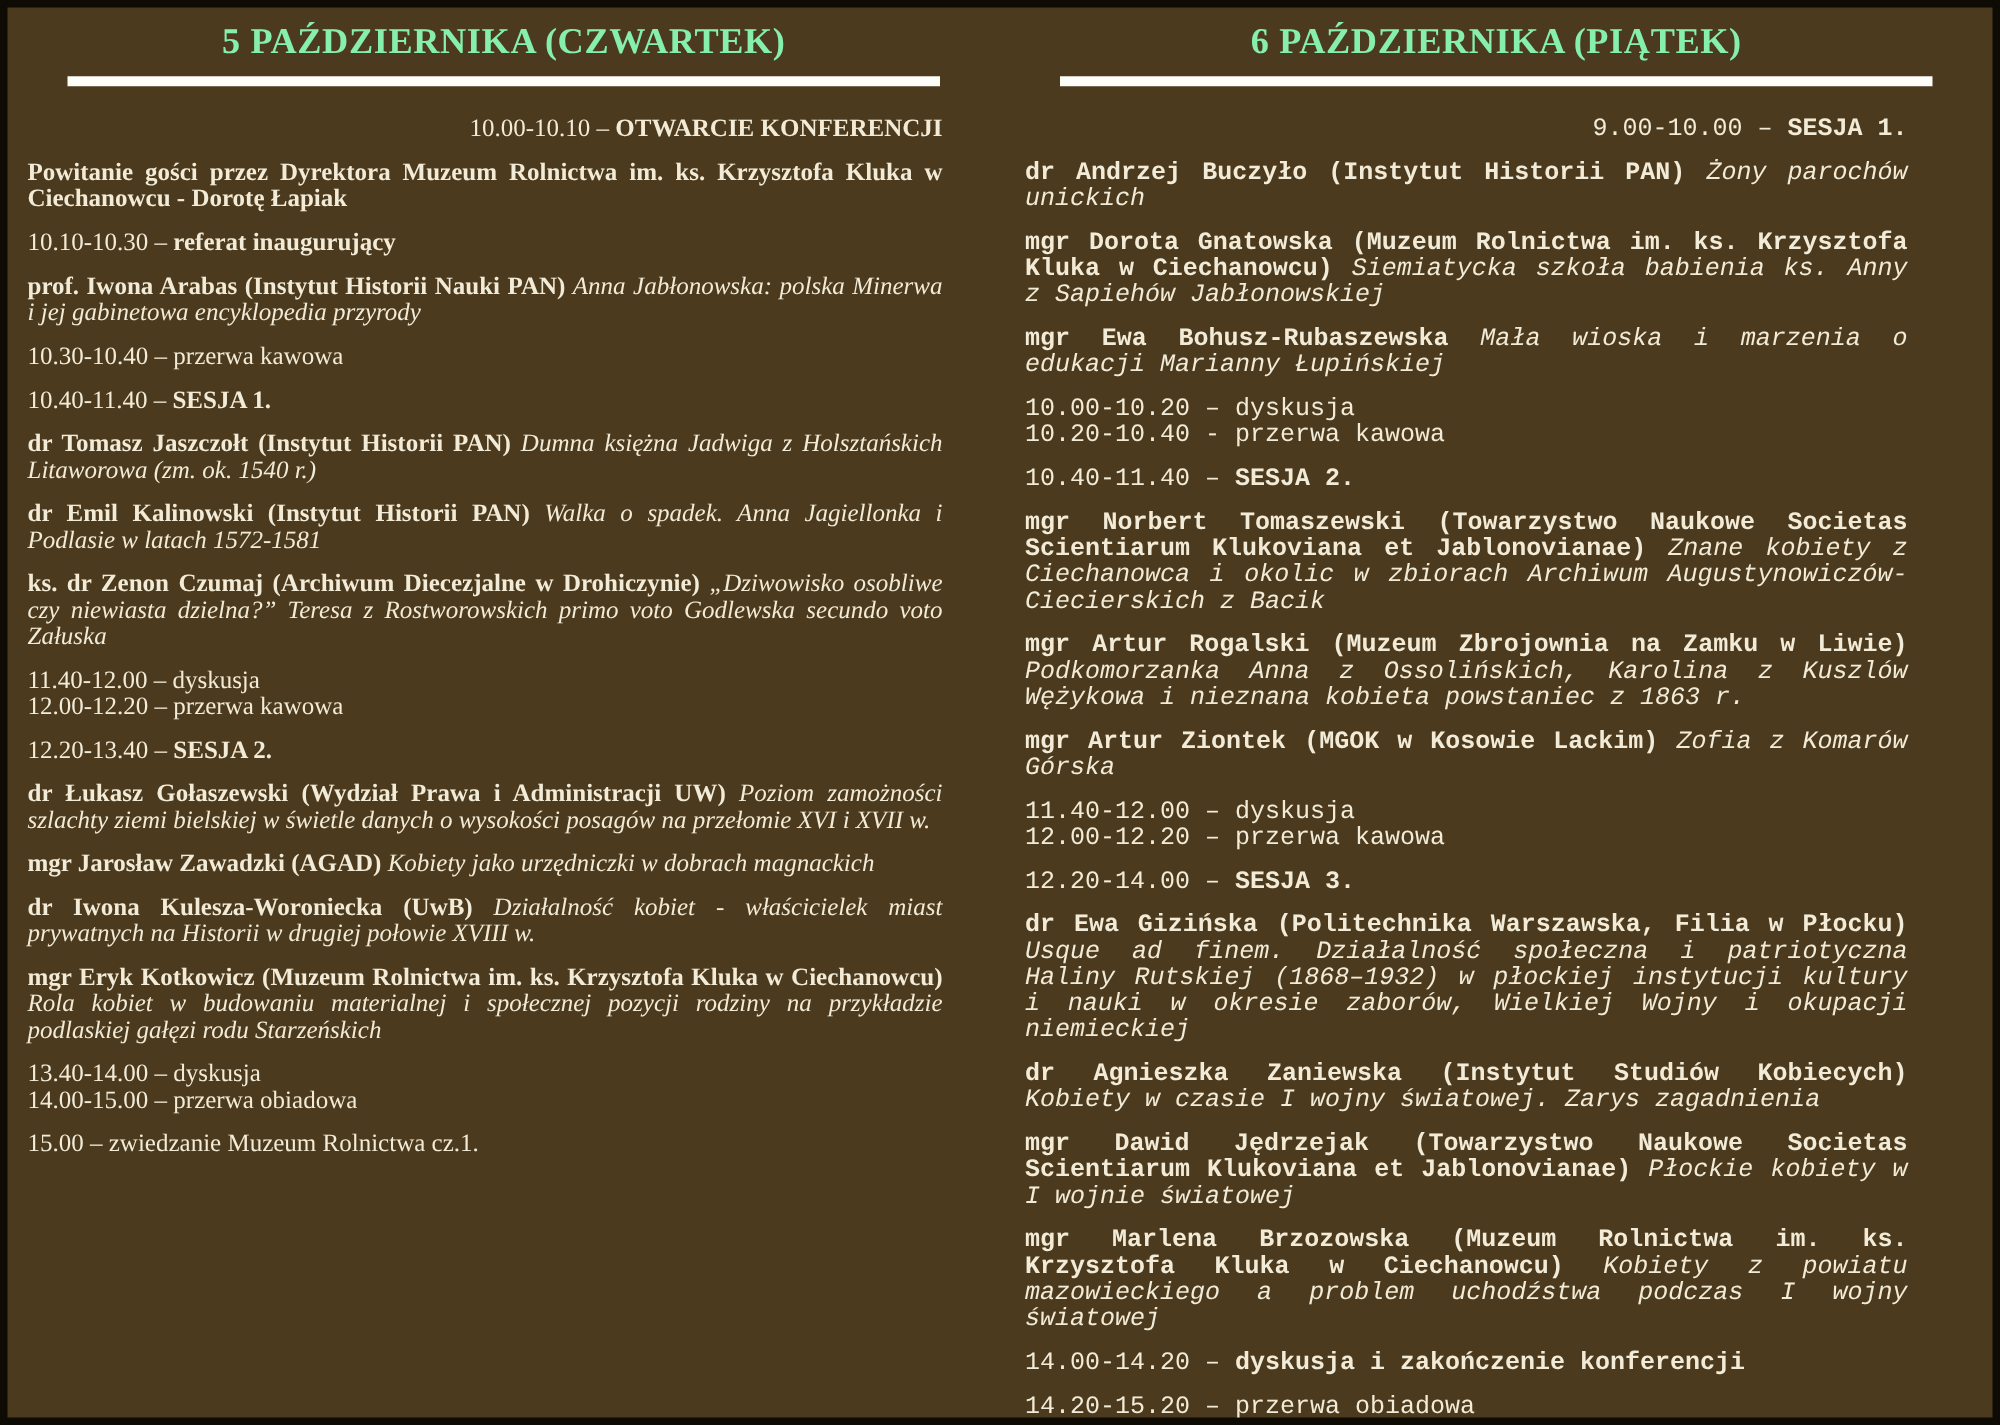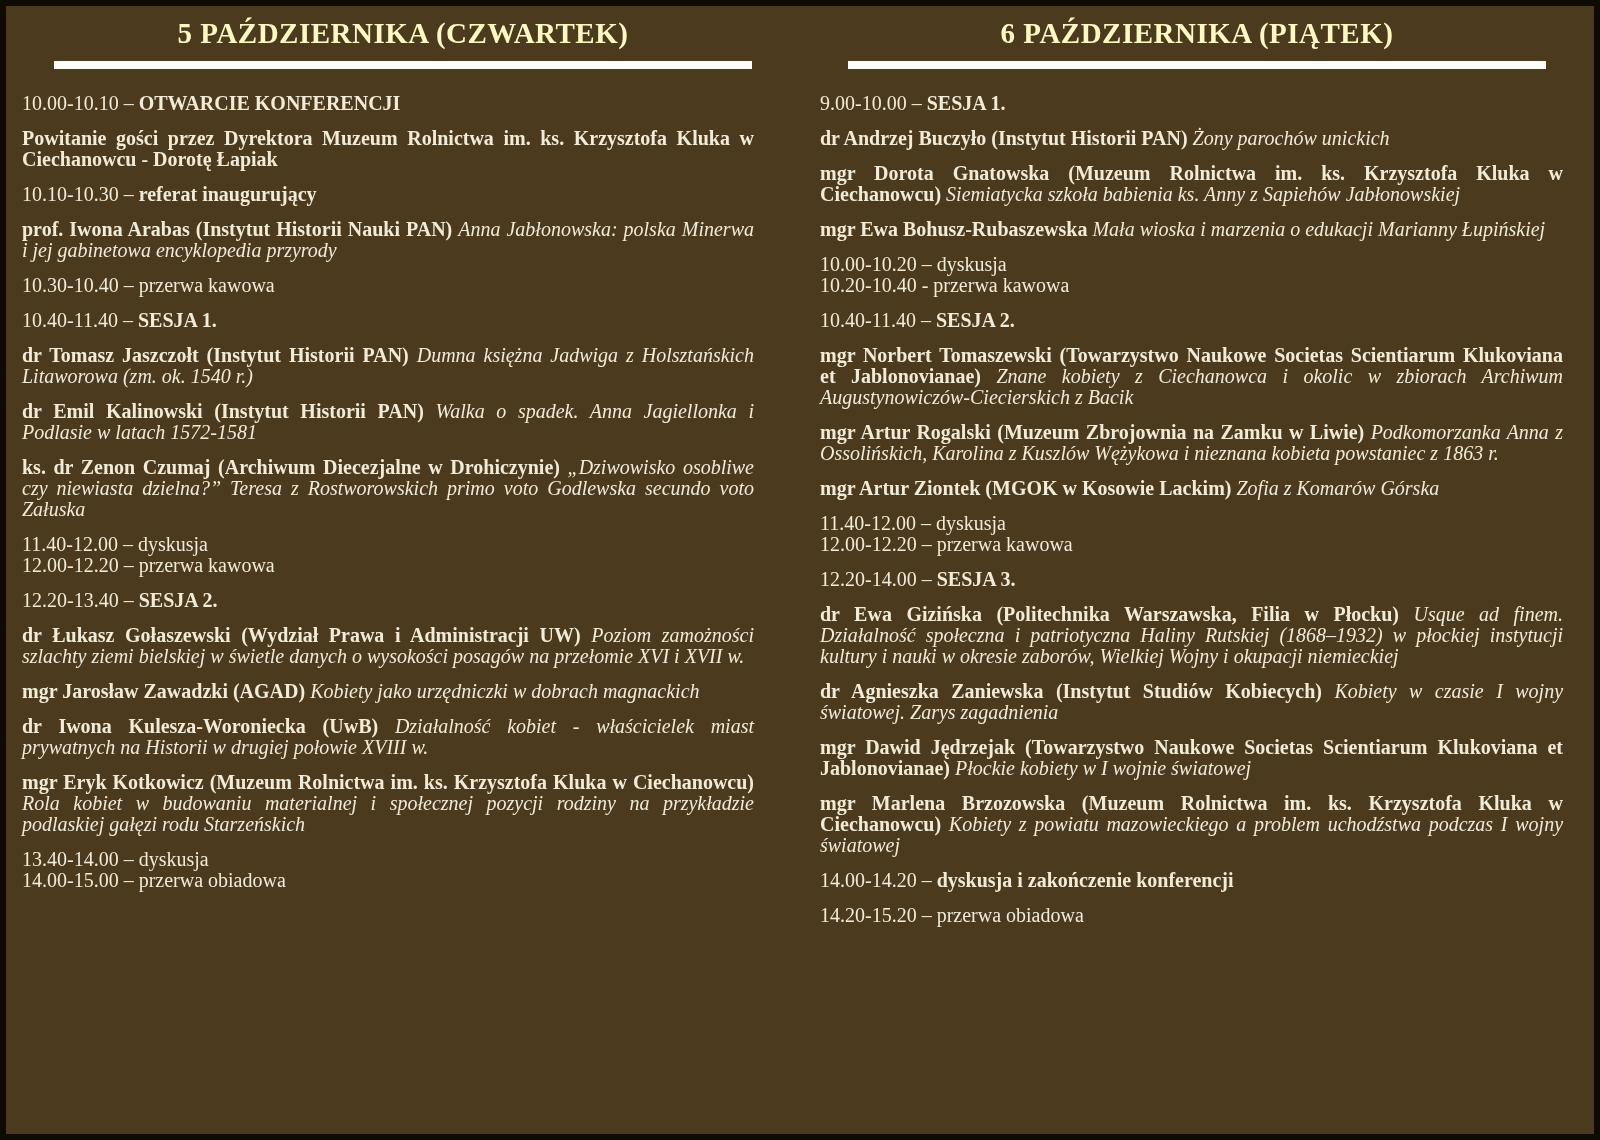--- a/index.html
+++ b/index.html
@@ -25,39 +25,39 @@
   }
   .col-header {
     text-align: center;
   }
   .col-title {
     margin: 8px 0 0 0;
     font-size: 29px;
     line-height: 38px;
     font-weight: bold;
     letter-spacing: 0.5px;
-    color: #fef9c3;
+    color: #86efac;
   }
   .rule {
     width: 698px;
     height: 8px;
     background: #fdfdfa;
     margin: 9px auto 0 auto;
   }
   .col-body {
     font-size: 20px;
     line-height: 21px;
     padding-top: 24px;
   }
   .col-body.left  { padding-left: 16px; padding-right: 46px; }
-  .col-body.right { padding-left: 20px; padding-right: 31px; }
+  .col-body.right { padding-left: 20px; padding-right: 68px; font-family: Liberation Mono, monospace; }
   .item {
     margin: 14px 0 0 0;
   }
-  .item:first-child { margin-top: 0; }
+  .item:first-child { margin-top: 0; text-align: right; }
   .item.tight { margin-top: 0; }
   .talk { text-align: justify; }
   .bold { font-weight: bold; }
   .italic { font-style: italic; }
   .plain { font-weight: normal; font-style: normal; }
 </style>
 </head>
 <body>
 
 <div class="page" style="background: rgb(75, 58, 30); border-color: rgb(14, 10, 4); color: rgb(242, 235, 215);">
@@ -79,20 +79,21 @@
         <p class="item talk"><span class="bold">ks. dr Zenon Czumaj (Archiwum Diecezjalne w Drohiczynie) </span><span class="italic">„Dziwowisko osobliwe czy niewiasta dzielna?” Teresa z Rostworowskich primo voto Godlewska secundo voto Załuska</span></p>
         <p class="item sched"><span class="plain">11.40-12.00 – </span><span class="plain">dyskusja</span></p>
         <p class="item sched tight"><span class="plain">12.00-12.20 – </span><span class="plain">przerwa kawowa</span></p>
         <p class="item sched"><span class="plain">12.20-13.40 – </span><span class="bold">SESJA 2.</span></p>
         <p class="item talk"><span class="bold">dr Łukasz Gołaszewski (Wydział Prawa i Administracji UW) </span><span class="italic">Poziom zamożności szlachty ziemi bielskiej w świetle danych o wysokości posagów na przełomie XVI i XVII w.</span></p>
         <p class="item talk"><span class="bold">mgr Jarosław Zawadzki (AGAD) </span><span class="italic">Kobiety jako urzędniczki w dobrach magnackich</span></p>
         <p class="item talk"><span class="bold">dr Iwona Kulesza-Woroniecka (UwB) </span><span class="italic">Działalność kobiet - właścicielek miast prywatnych na Historii w drugiej połowie XVIII w.</span></p>
         <p class="item talk"><span class="bold">mgr Eryk Kotkowicz (Muzeum Rolnictwa im. ks. Krzysztofa Kluka w Ciechanowcu) </span><span class="italic">Rola kobiet w budowaniu materialnej i społecznej pozycji rodziny na przykładzie podlaskiej gałęzi rodu Starzeńskich</span></p>
         <p class="item sched"><span class="plain">13.40-14.00 – </span><span class="plain">dyskusja</span></p>
         <p class="item sched tight"><span class="plain">14.00-15.00 – </span><span class="plain">przerwa obiadowa</span></p>
+        <p class="item sched"><span class="plain">15.00 – </span><span class="plain">zwiedzanie Muzeum Rolnictwa cz.1.</span></p>
       </div>
   </section>
 
   <section class="col">
     <header class="col-header">
       <h1 class="col-title">6 PAŹDZIERNIKA (PIĄTEK)</h1>
       <div class="rule" style="background: rgb(253, 253, 250);"></div>
     </header>
     <div class="col-body right">
         <p class="item sched"><span class="plain">9.00-10.00 – </span><span class="bold">SESJA 1.</span></p>

